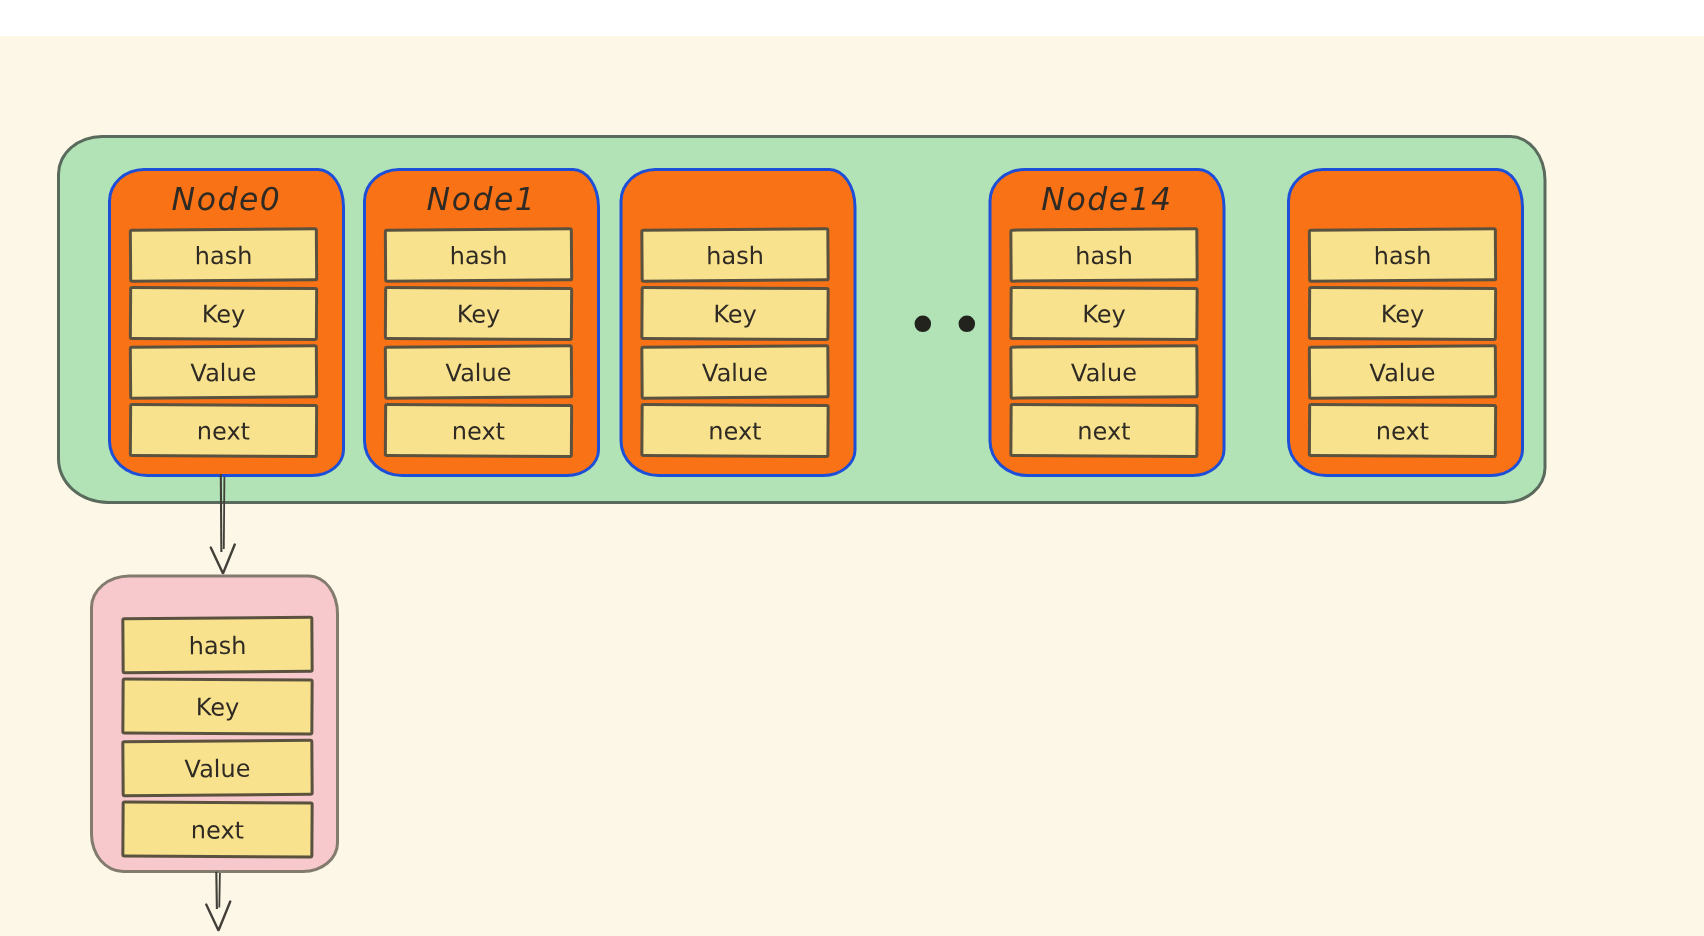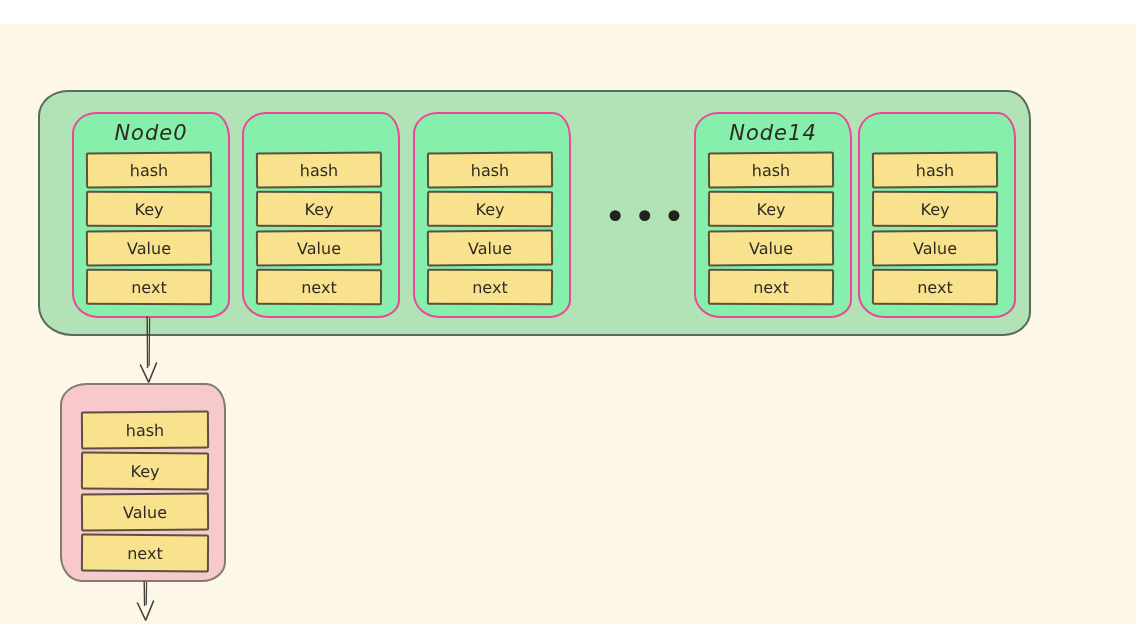--- a/index.html
+++ b/index.html
@@ -27,22 +27,22 @@
     background: #b2e3b6;
     border: 2.5px solid #5a6a5c;
     border-radius: 30px 24px 28px 34px / 26px 30px 24px 30px;
     box-sizing: border-box;
   }
   
   .node {
     position: absolute;
     top: 112px;
     width: 158px; height: 206px;
-    background: #86efac;
-    border: 2px solid #ec4899;
+    background: #f97316;
+    border: 2px solid #1d4ed8;
     border-radius: 24px 18px 22px 26px / 22px 26px 18px 24px;
     box-sizing: border-box;
   }
   .node-title {
     height: 36px; line-height: 38px;
     text-align: center;
     font-style: italic;
     font-size: 21px;
     letter-spacing: 1px;
     color: #2f2b24;
@@ -102,40 +102,41 @@
     <div class="node-title">Node0</div>
     <div class="fields">
       <div class="field">hash</div>
       <div class="field">Key</div>
       <div class="field">Value</div>
       <div class="field">next</div>
     </div>
   </div>
 
   <div class="node" style="left:242px">
+    <div class="node-title">Node1</div>
     <div class="fields">
       <div class="field">hash</div>
       <div class="field">Key</div>
       <div class="field">Value</div>
       <div class="field">next</div>
     </div>
   </div>
 
   <div class="node" style="left:413px">
     <div class="fields">
       <div class="field">hash</div>
       <div class="field">Key</div>
       <div class="field">Value</div>
       <div class="field">next</div>
     </div>
   </div>
 
   <div class="ellipsis">•••</div>
 
-  <div class="node" style="left:694px">
+  <div class="node" style="left:659px">
     <div class="node-title">Node14</div>
     <div class="fields">
       <div class="field">hash</div>
       <div class="field">Key</div>
       <div class="field">Value</div>
       <div class="field">next</div>
     </div>
   </div>
 
   <div class="node" style="left:858px">

